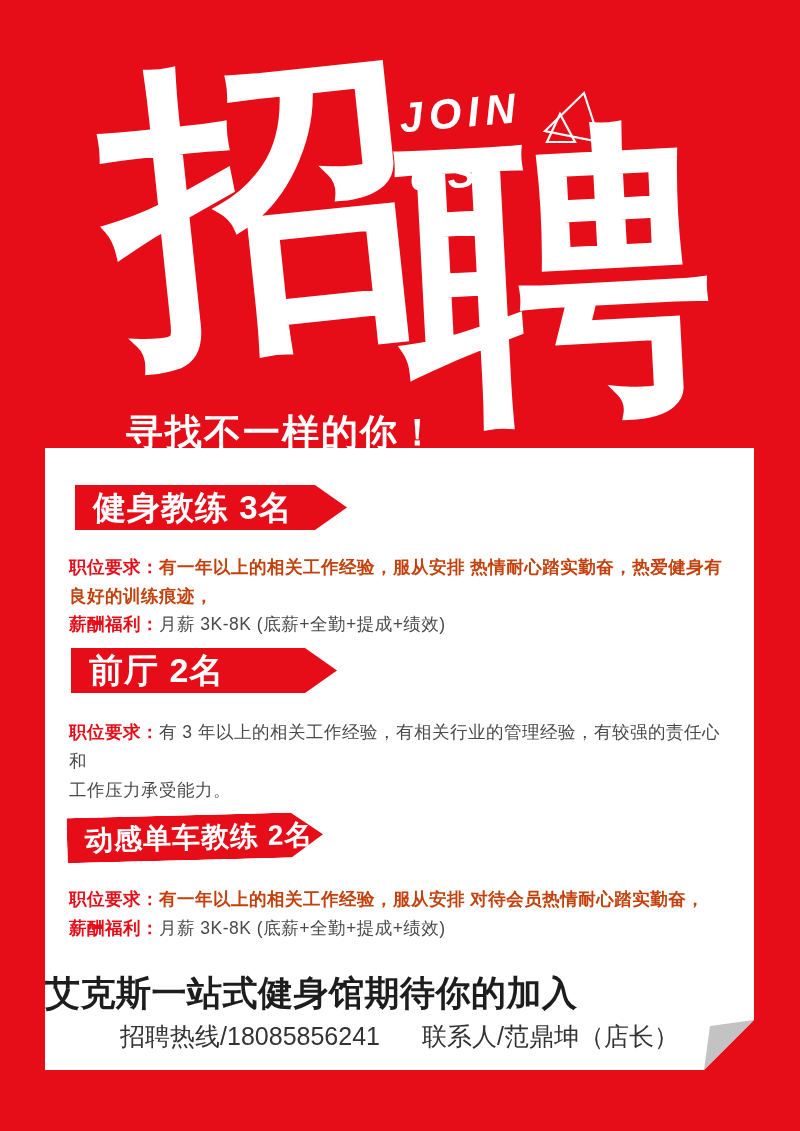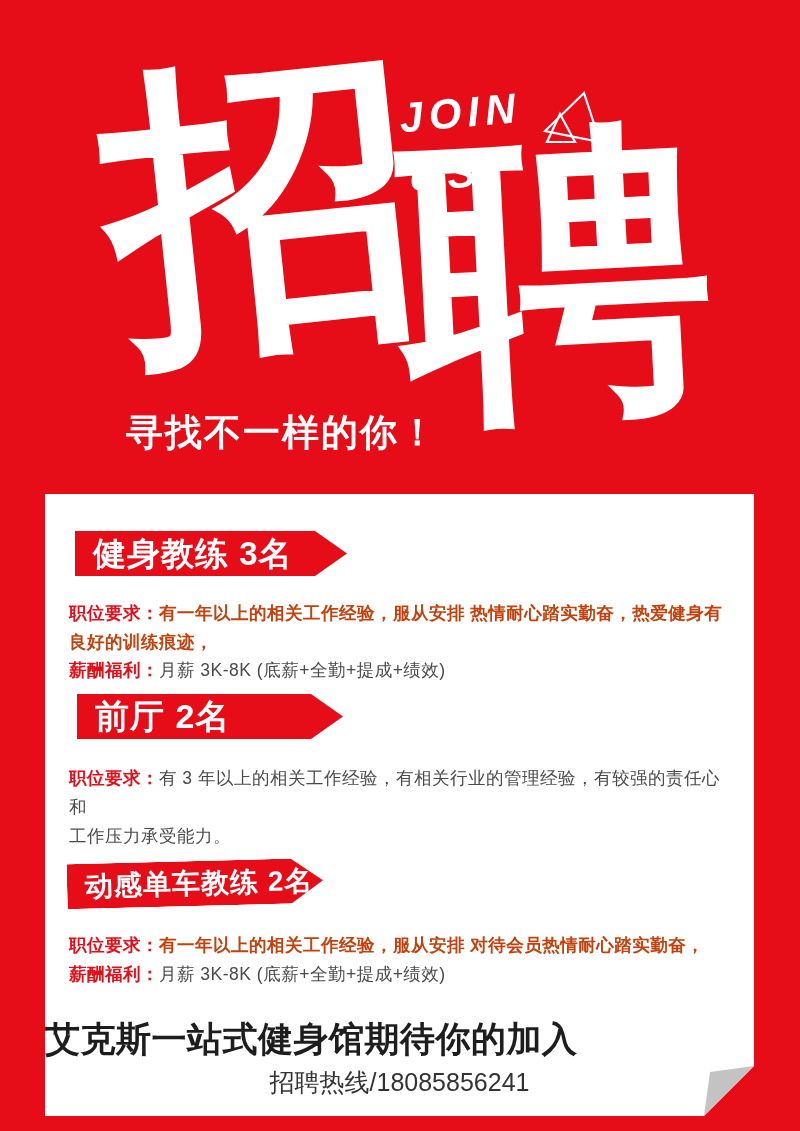--- a/index.html
+++ b/index.html
@@ -28,38 +28,38 @@
   .join-us .l1{font-size:42px;letter-spacing:6px;}
   .join-us .l2{font-size:42px;letter-spacing:8px;margin-top:18px;margin-left:4px;}
   .tri-deco{position:absolute;left:518px;top:82px;z-index:3;}
   .slogan{
     position:absolute;left:126px;top:384px;
     color:#fff;font-size:37px;font-weight:900;letter-spacing:2px;
     z-index:4;white-space:nowrap;margin-top:24px;
   }
   
   .card{
-    position:absolute;left:45px;top:494px;width:709px;height:622px;
+    position:absolute;left:45px;top:448px;width:709px;height:622px;
     background:#ffffff;
     clip-path:polygon(0 0,100% 0,100% calc(100% - 50px),calc(100% - 50px) 100%,0 100%);
   }
   .fold{
     position:absolute;right:0;bottom:0;width:50px;height:50px;
     background:#c3c3c3;
     clip-path:polygon(0 100%,100% 0,12% 12%);
   }
   
   .banner{
     position:absolute;height:45px;background:#e60c18;color:#fff;
     font-weight:900;line-height:45px;padding-left:18px;box-sizing:border-box;
     clip-path:polygon(0 0,calc(100% - 32px) 0,100% 50%,calc(100% - 32px) 100%,0 100%);
     white-space:nowrap;letter-spacing:1px;
   }
   .banner-1{left:30px;top:37px;width:272px;font-size:33px;}
-  .banner-2{left:26px;top:200px;width:266px;font-size:34px;margin-left:6px;}
+  .banner-2{left:26px;top:200px;width:266px;font-size:34px;}
   .banner-3{left:22px;top:367px;width:256px;font-size:28px;transform:rotate(-1.5deg);}
   
   .jobline{
     position:absolute;left:24px;width:664px;
     font-size:17.5px;line-height:29px;letter-spacing:0.5px;
     white-space:pre-line;
   }
   .lbl{font-weight:bold;color:#e60c18;text-align:center;}
   .txt-red{color:#c2410c;font-weight:bold;}
   .txt-gray{color:#4a4a4a;font-weight:normal;}
@@ -114,18 +114,19 @@
     <p class="jobline j2-req"><span class="lbl">职位要求：</span><span class="txt-gray">有 3 年以上的相关工作经验，有相关行业的管理经验，有较强的责任心和
 工作压力承受能力。</span></p>
 
     <div class="banner banner-3">动感单车教练 2名</div>
     <p class="jobline j3-req"><span class="lbl">职位要求：</span><span class="txt-red">有一年以上的相关工作经验，服从安排 对待会员热情耐心踏实勤奋，</span></p>
     <p class="jobline j3-sal"><span class="lbl">薪酬福利：</span><span class="txt-gray">月薪 3K-8K (底薪+全勤+提成+绩效)</span></p>
 
     <div class="headline">艾克斯一站式健身馆期待你的加入</div>
     <div class="contact-row">
       <span>招聘热线/18085856241</span>
+      <span>联系人/范鼎坤（店长）</span>
     </div>
 
     <div class="fold"></div>
   </div>
 
 </div>
 
 </body></html>

